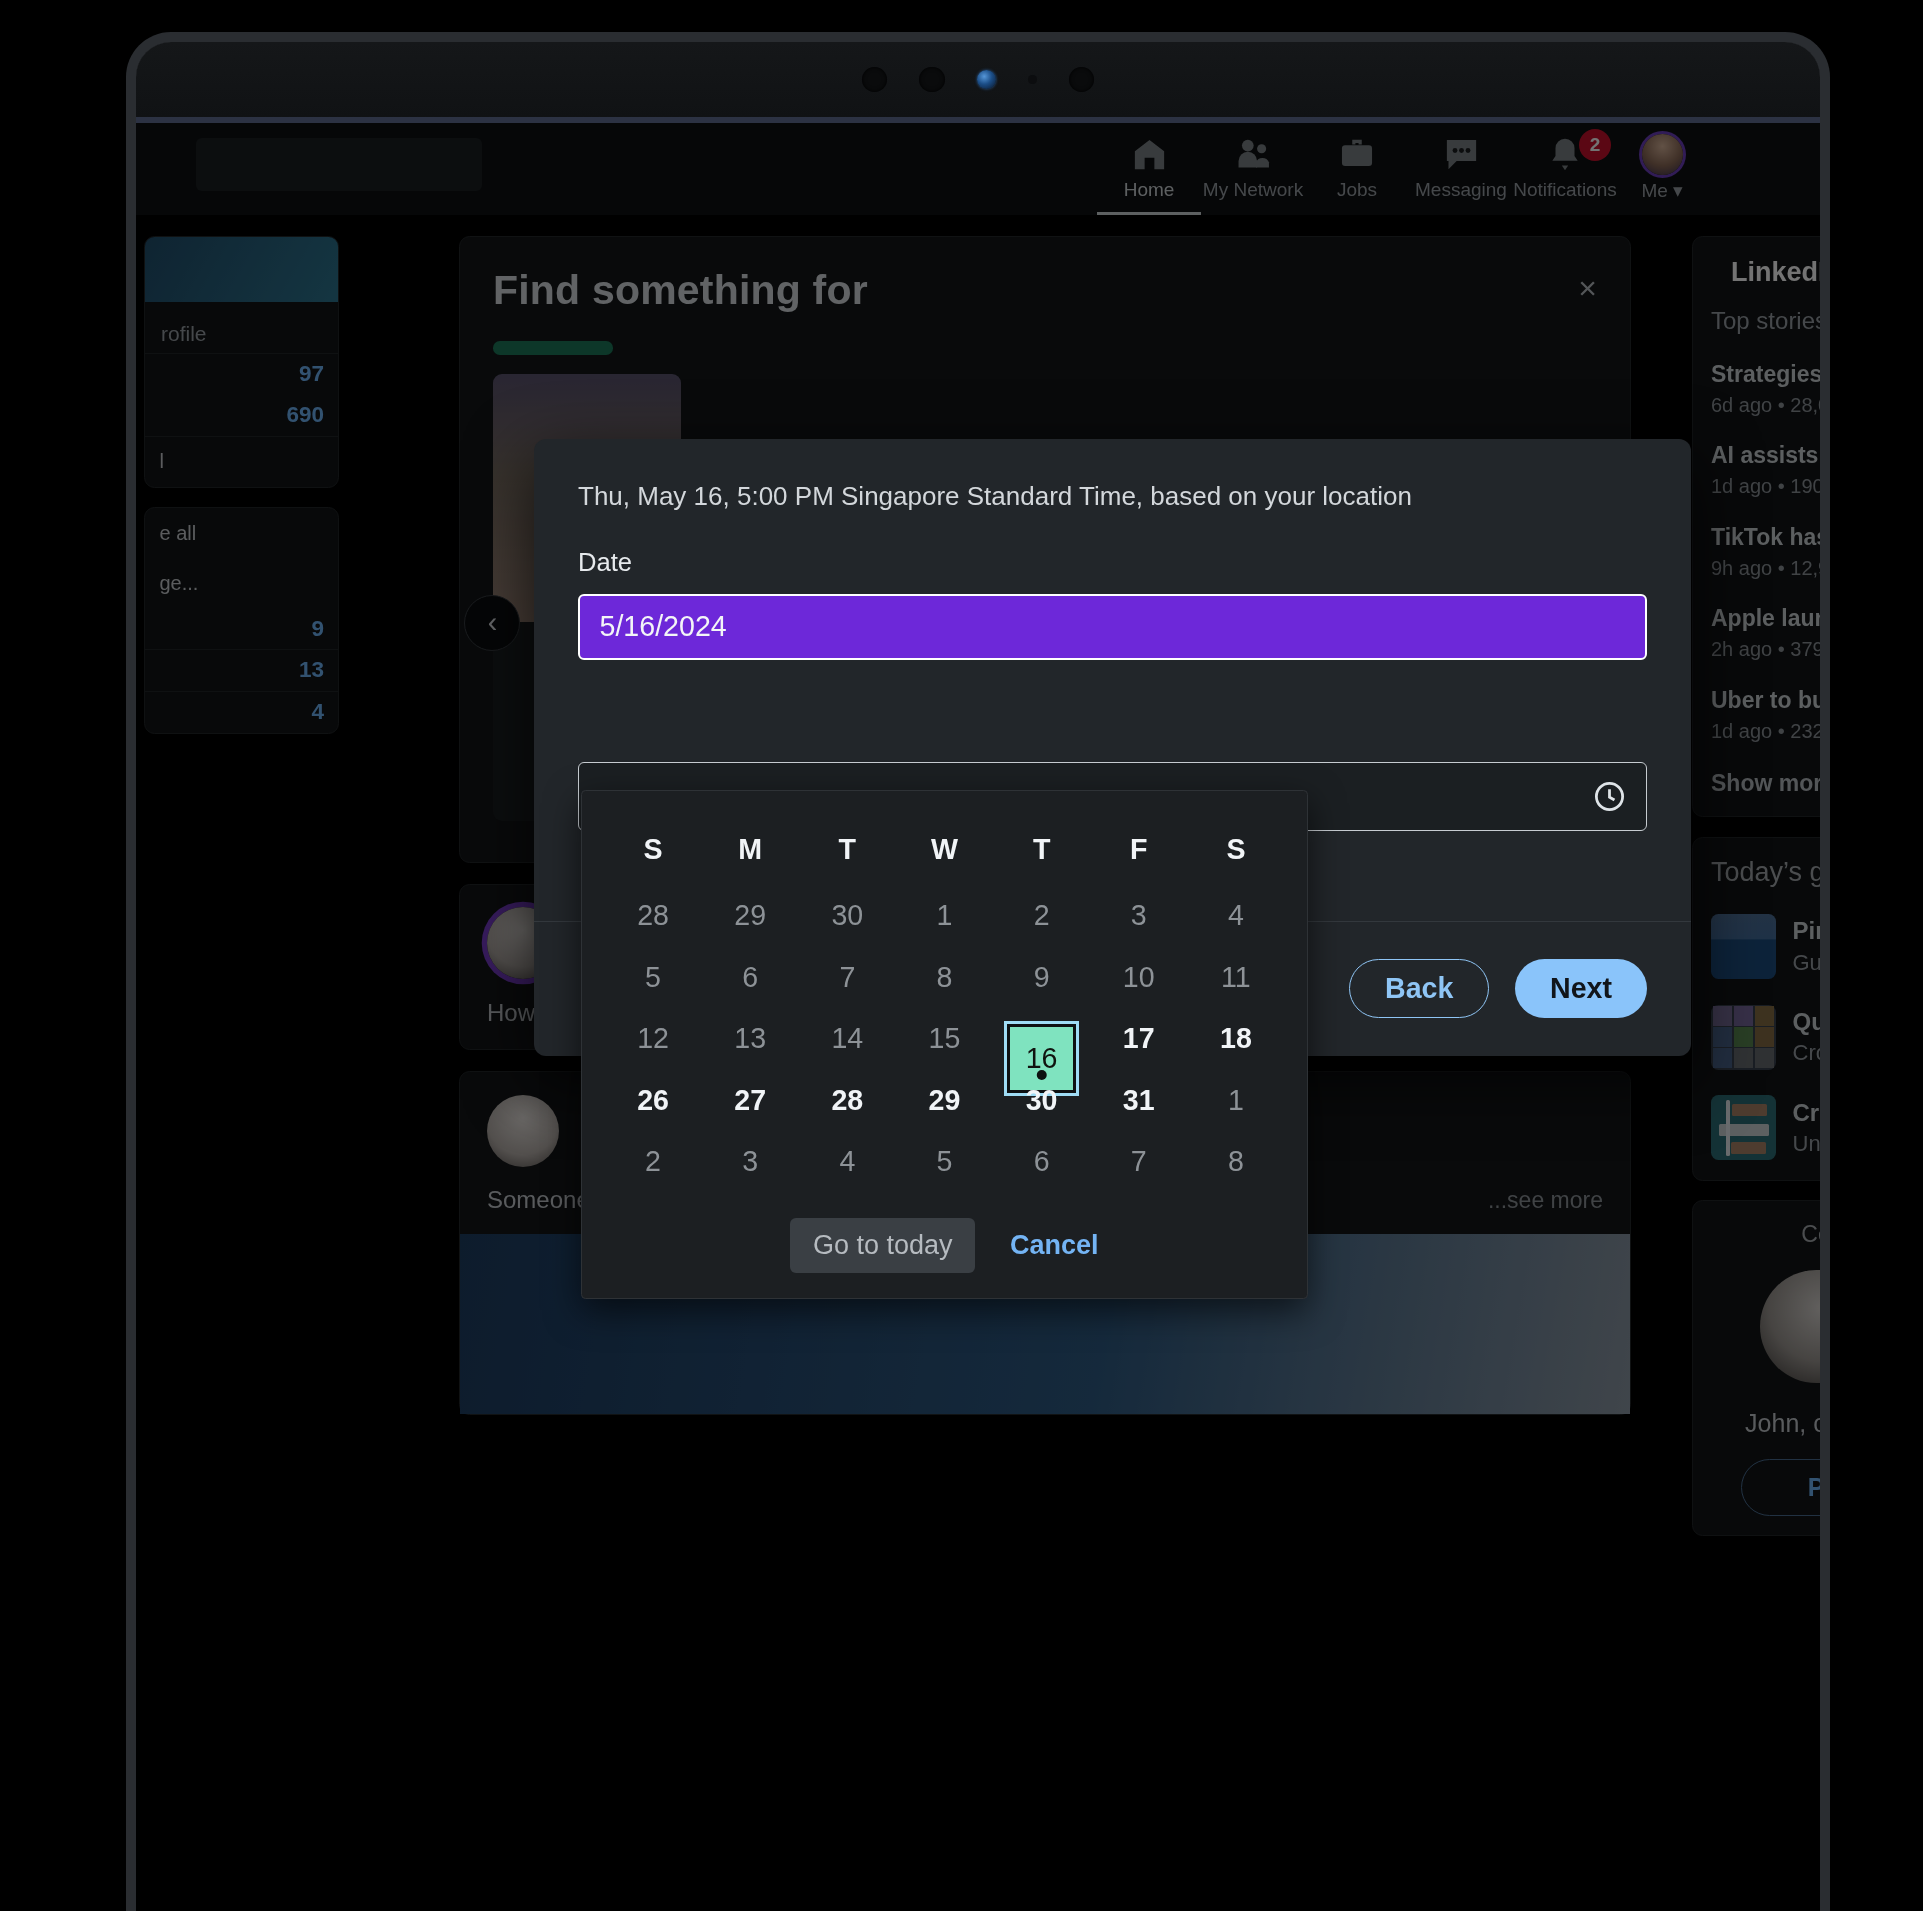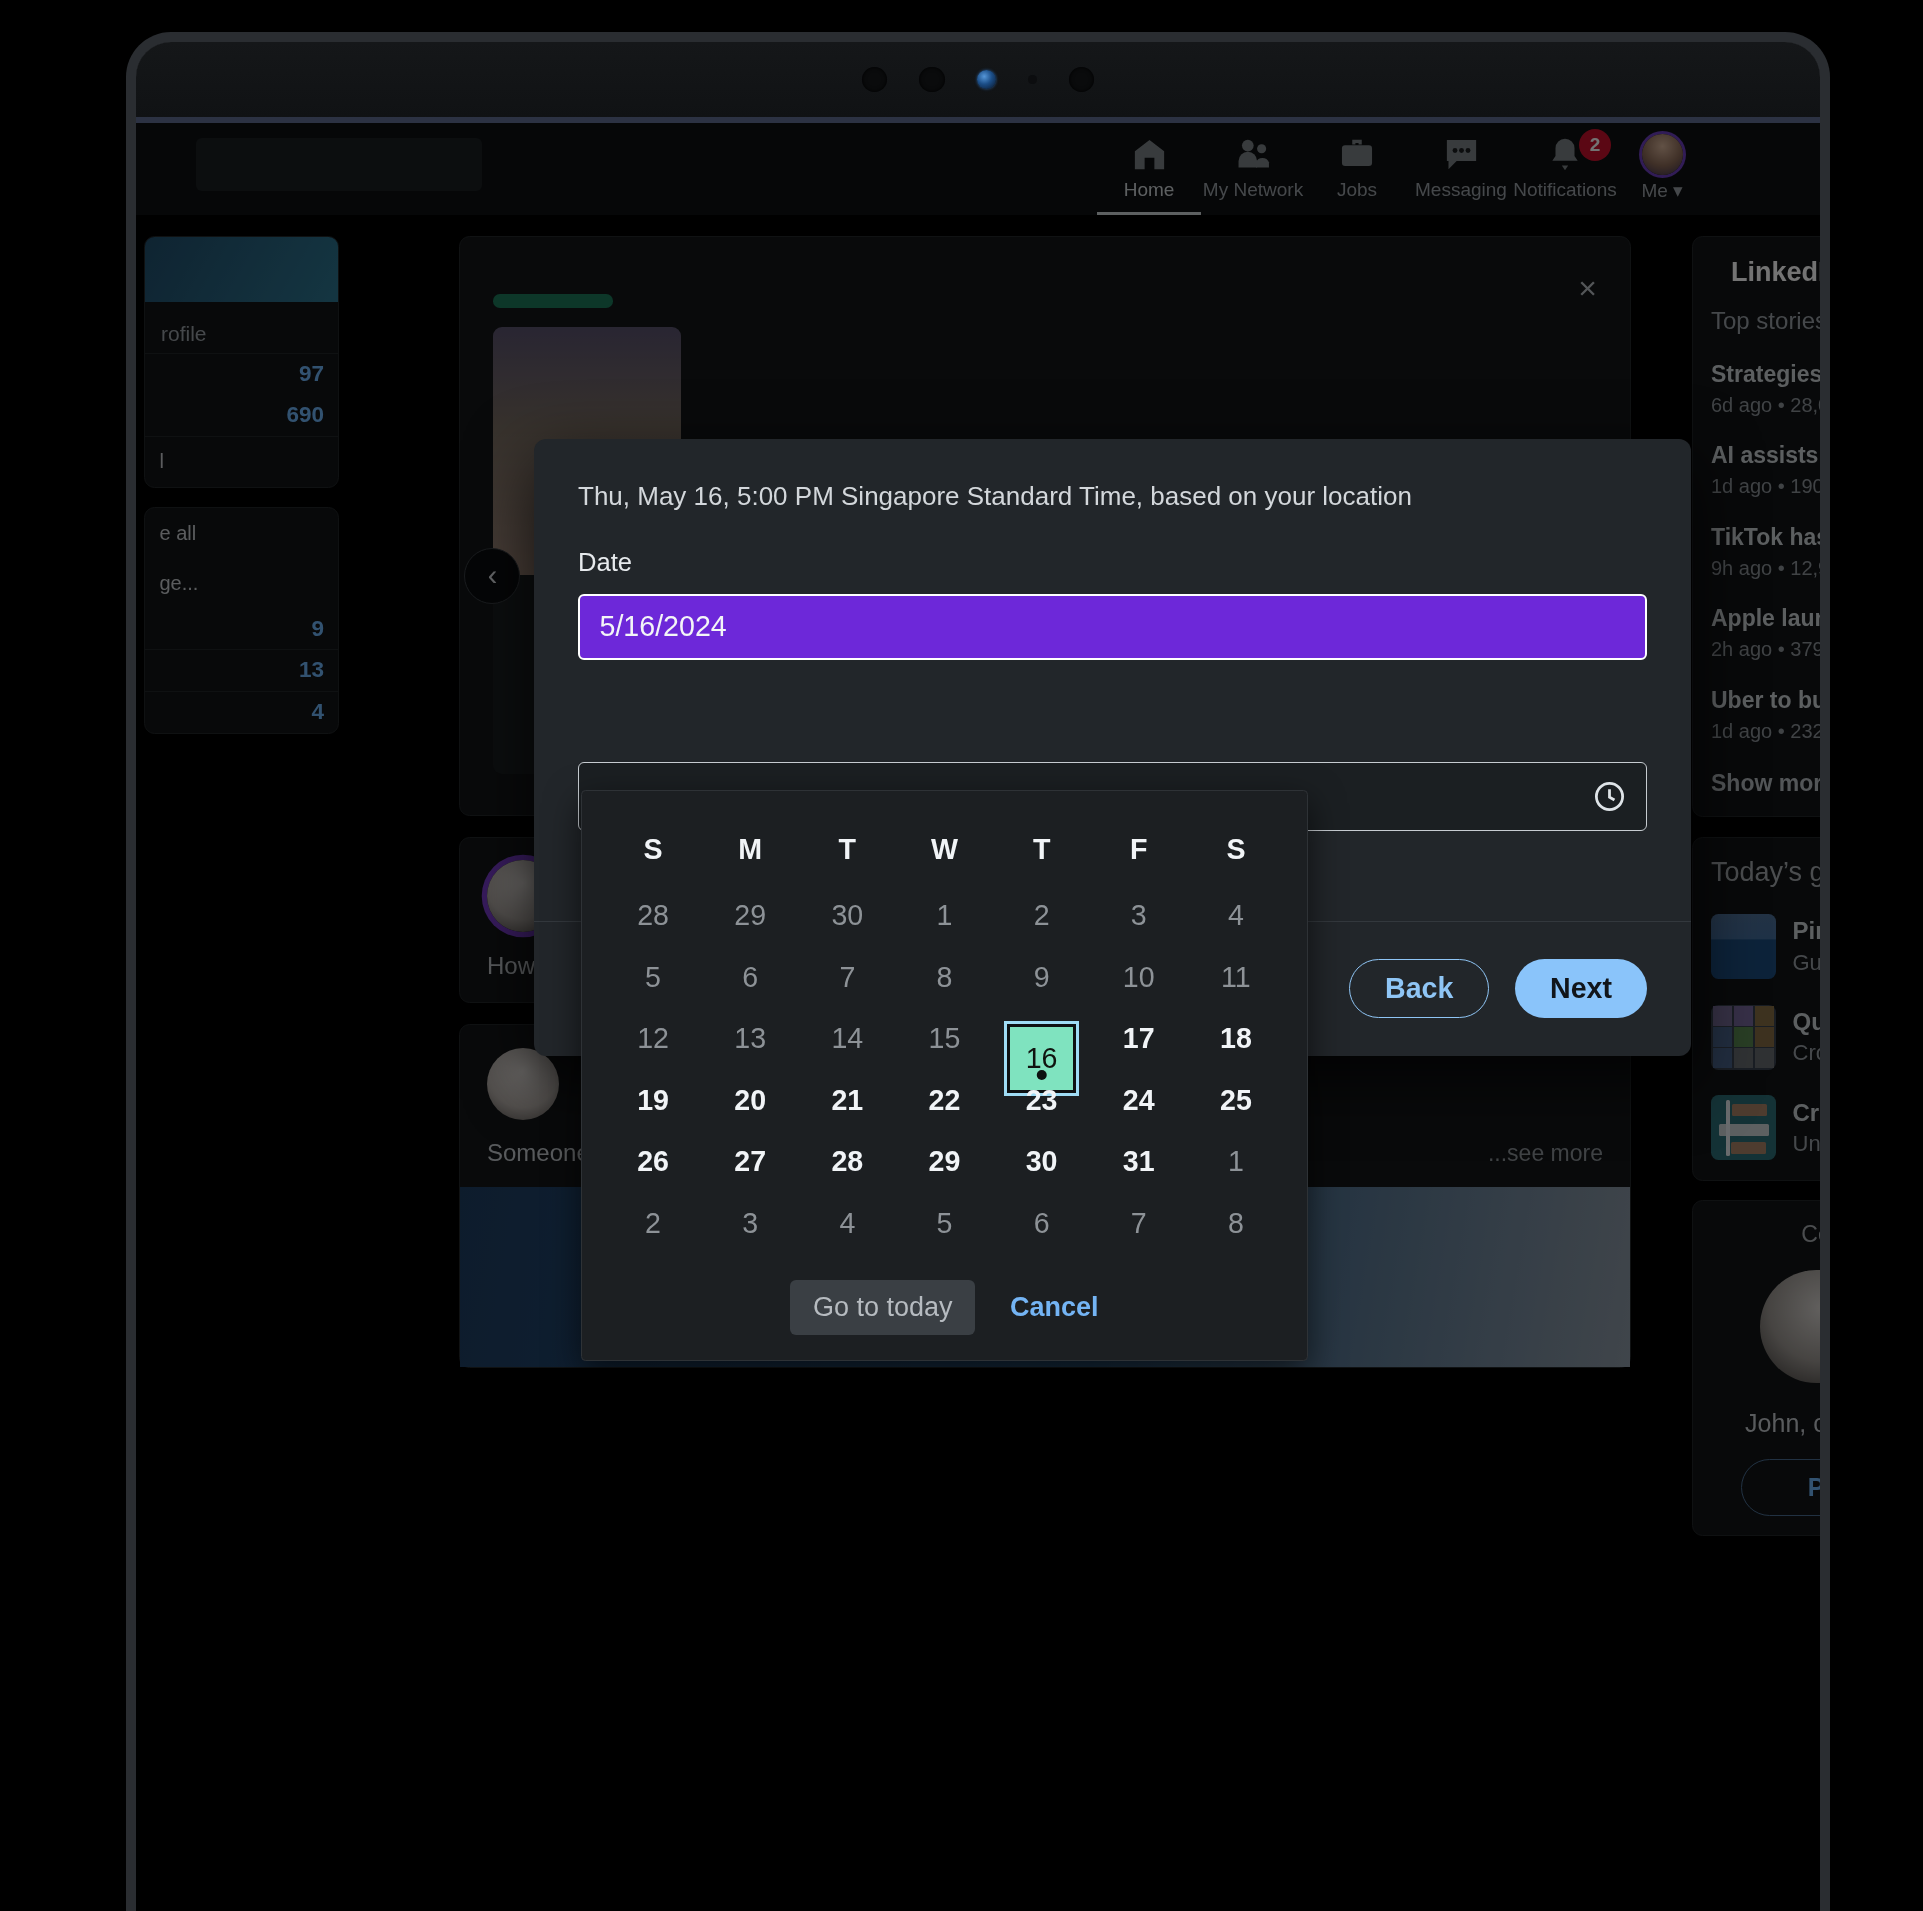--- a/index.html
+++ b/index.html
@@ -360,20 +360,21 @@
         <div class="rail-stat">9</div>
         <div class="rail-div"></div>
         <div class="rail-stat">13</div>
         <div class="rail-div"></div>
         <div class="rail-stat">4</div>
       </div>
     </div>
 
     <div id="feed">
       <div class="feed-card" id="find-card">
+        <div id="find-title">Find something for</div>
         <div id="find-x">×</div>
         <div id="find-bar"></div>
         <div id="carousel">
           <div id="carousel-prev">‹</div>
           <div class="carousel-tile">
             <div class="tile-img"></div>
             <div class="tile-cap">P</div>
             <div class="tile-btn"></div>
           </div>
         </div>
@@ -538,29 +539,20 @@
             <div class="day muted">13</div>
             <div class="day muted">14</div>
             <div class="day muted">15</div>
             <div class="day">
               <div class="day-sel">16<span class="dot"></span></div>
             </div>
             <div class="day bold">17</div>
             <div class="day bold">18</div>
           </div>
           <div class="week-row">
-            <div class="day bold">19</div>
-            <div class="day bold">20</div>
-            <div class="day bold">21</div>
-            <div class="day bold">22</div>
-            <div class="day bold">23</div>
-            <div class="day bold">24</div>
-            <div class="day bold">25</div>
-          </div>
-          <div class="week-row">
             <div class="day bold">26</div>
             <div class="day bold">27</div>
             <div class="day bold">28</div>
             <div class="day bold">29</div>
             <div class="day bold">30</div>
             <div class="day bold">31</div>
             <div class="day muted">1</div>
           </div>
           <div class="week-row">
             <div class="day muted">2</div>

